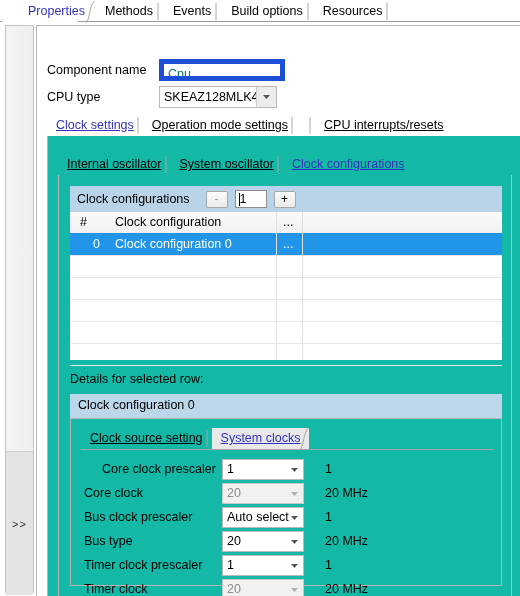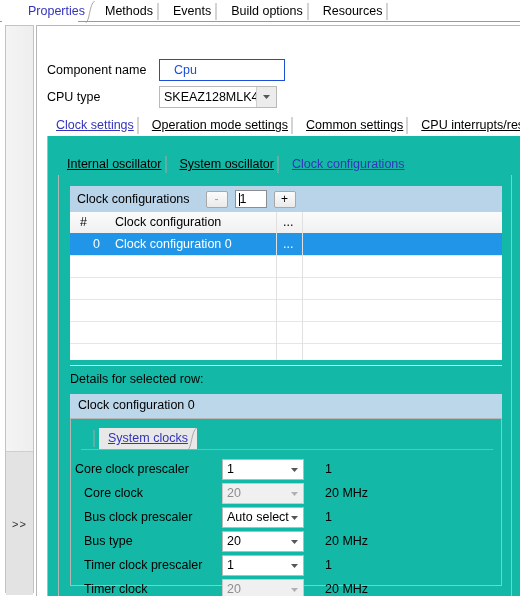--- a/index.html
+++ b/index.html
@@ -54,23 +54,23 @@
   
   .outer {
     position: absolute; left: 36px; top: 25px; width: 484px; height: 571px;
     background: #ffffff; border-left: 1px solid #b6b6b6; border-top: 1px solid #b6b6b6;
     box-sizing: border-box; overflow: hidden;
   }
   .flabel { position: absolute; font-size: 12.5px; line-height: 22px; white-space: nowrap; }
 
   .textbox {
     position: absolute; box-sizing: border-box;
-    border: 1px solid #1d4ed8; background: #ffffff;
-    font-size: 12.5px; line-height: 20px; padding: 0 14px;
-    color: #1d4ed8; white-space: nowrap; overflow: hidden;
+    border: 5px solid #1d4ed8; background: #ffffff;
+    font-size: 12.5px; line-height: 20px; padding: 0 4px;
+    color: #0f766e; white-space: nowrap; overflow: hidden;
   }
 
   
   .combo2 {
     position: absolute; box-sizing: border-box;
     border: 1px solid #b9b9b9; background: #ffffff;
     font-size: 12.5px; line-height: 20px; padding: 0 24px 0 4px;
     white-space: nowrap; overflow: hidden;
   }
   .combo2 .btn {
@@ -202,21 +202,21 @@
     </div>
 
     <div class="tabrow" style="left:10px; top:89px; width:474px; height:22px;">
       <div class="strip" id="l2-tab-strip">
           <div class="ntab active"><span>Clock settings</span><span class="sep"><svg width="12" height="22" viewBox="0 0 12 22">
                 <path d="M6 2 L6 19" fill="none" stroke="#a8a8a8" stroke-width="1"></path>
               </svg></span></div>
           <div class="ntab"><span>Operation mode settings</span><span class="sep"><svg width="12" height="22" viewBox="0 0 12 22">
                 <path d="M6 2 L6 19" fill="none" stroke="#a8a8a8" stroke-width="1"></path>
               </svg></span></div>
-          <div class="ntab"><span>Common settings</span><span class="sep"><svg width="12" height="22" viewBox="0 0 12 22">
+          <div class="ntab"><span class="sep"><svg width="12" height="22" viewBox="0 0 12 22">
                 <path d="M6 2 L6 19" fill="none" stroke="#a8a8a8" stroke-width="1"></path>
               </svg></span></div>
           <div class="ntab"><span>CPU interrupts/resets</span></div>
         </div>
       <div class="baseline" style="left:0; top:21px; width:474px;"></div>
     </div>
 
     <div class="groupbox" style="left:10px; top:110px; width:474px; height:461px; border-top:none;">
 
       <div class="tabrow" style="left:10px; top:18px; width:454px; height:22px;">
@@ -267,32 +267,32 @@
         </div>
 
         <div class="dlabel" style="left:11px; top:194px;">Details for selected row:</div>
 
         <div class="bluebar" style="left:11px; top:219px; width:432px; height:24px;">Clock configuration 0</div>
 
         <div class="groupbox" style="left:11px; top:243px; width:432px; height:168px;">
 
           <div class="tabrow" style="left:10px; top:9px; width:412px; height:22px;">
             <div class="strip" id="d-tab-strip">
-                <div class="ntab"><span class="sep"><svg width="12" height="22" viewBox="0 0 12 22">
+                <div class="ntab"><span>Clock source setting</span><span class="sep"><svg width="12" height="22" viewBox="0 0 12 22">
                       <path d="M6 2 L6 19" fill="none" stroke="#a8a8a8" stroke-width="1"></path>
                     </svg></span></div>
                 <div class="ntab active activefill"><span>System clocks</span><span class="sep"><svg width="12" height="22" viewBox="0 0 12 22">
                       <path d="M1.5 22 C6 20 5 4 10.5 0" fill="none" stroke="#a8a8a8" stroke-width="1"></path>
                     </svg></span></div>
               </div>
             <div class="baseline" style="left:0; top:21px; width:412px;"></div>
           </div>
 
           <div id="details-form">
-              <div class="dlabel" style="left: 4px; top: 40px;">Core clock prescaler</div>
+              <div class="dlabel" style="left: 31px; top: 40px;">Core clock prescaler</div>
               <div class="dcombo" style="left: 151px; top: 40px;"><span>1</span><span class="arw">
                   <svg width="7" height="4" viewBox="0 0 7 4">
                     <path d="M0 0 L7 0 L3.5 4 Z" fill="#555"></path>
                   </svg>
                 </span></div>
               <div class="dval" style="left: 254px; top: 40px;">1</div>
               <div class="dlabel" style="left: 13px; top: 64px;">Core clock</div>
               <div class="dcombo disabled" style="left: 151px; top: 64px;"><span>20</span><span class="arw">
                   <svg width="7" height="4" viewBox="0 0 7 4">
                     <path d="M0 0 L7 0 L3.5 4 Z" fill="#b0b0b0"></path>

